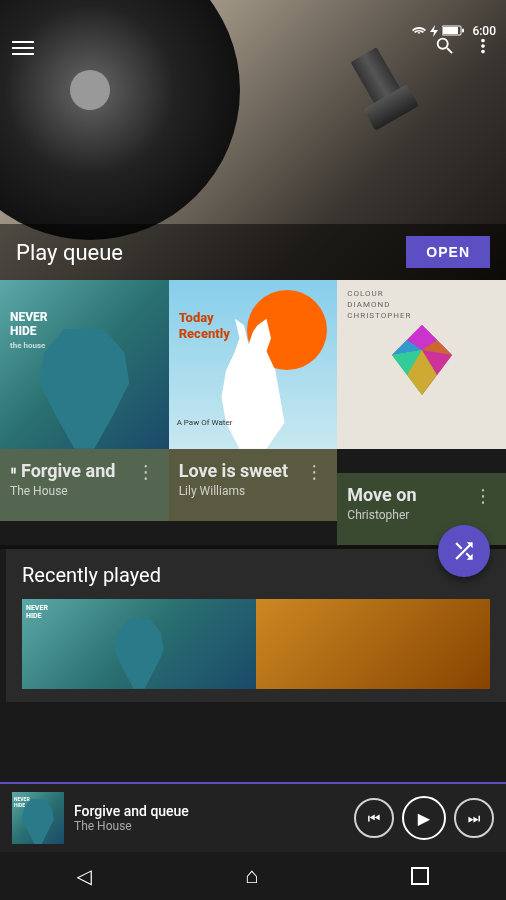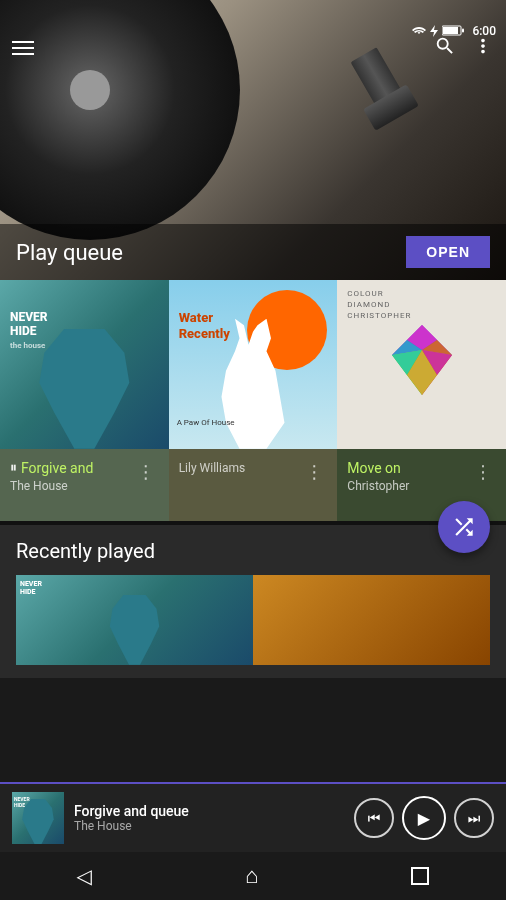--- a/index.html
+++ b/index.html
@@ -258,23 +258,23 @@
       padding: 10px 10px 10px 10px;
       display: flex;
       align-items: flex-start;
       justify-content: space-between;
       min-height: 72px;
     }
     .track-info {
       flex: 1;
     }
     .track-name {
-      color: #bef264;
-      font-size: 14px;
-      font-weight: 400;
+      color: #e5e5e5;
+      font-size: 18px;
+      font-weight: 700;
       line-height: 1.3;
     }
     .track-artist {
       color: rgba(255,255,255,0.7);
       font-size: 12px;
       margin-top: 2px;
     }
     .track-more {
       color: rgba(255,255,255,0.7);
       font-size: 18px;
@@ -295,20 +295,21 @@
     .section-divider {
       height: 4px;
       background: #111;
     }
 
     
     .recently-played-section {
       background: #2a2a2a;
       padding: 14px 16px 13px;
       position: relative;
+      margin-left: 6px;
     }
     .recently-played-title {
       color: white;
       font-size: 20px;
       font-weight: 400;
       margin-bottom: 12px;
     }
     .shuffle-fab {
       position: absolute;
       right: 16px;
@@ -539,29 +540,30 @@
       </div>
       <div class="track-more">⋮</div>
     </div>
   </div>
 
   <div class="grid-col">
     <div class="album-art album-art-2">
       <div class="sun-circle"></div>
       <div class="rabbit-shape"></div>
       <div class="lily-text">
-        <div style="font-size:13px;font-weight:800;color:#cc4400;">Water</div>
+        <div style="font-size:13px;font-weight:800;color:#cc4400;">Today</div>
         <div style="font-size:13px;font-weight:800;color:#cc4400;">Recently</div>
       </div>
       <div class="paw-text">
-        <div style="font-size:8px;color:#333;">A Paw Of House</div>
+        <div style="font-size:8px;color:#333;">A Paw Of Water</div>
       </div>
     </div>
     <div class="track-bar" style="background:#5a5a40;">
       <div class="track-info">
+        <div class="track-name">Love is sweet</div>
         <div class="track-artist">Lily Williams</div>
       </div>
       <div class="track-more">⋮</div>
     </div>
   </div>
 
   <div class="grid-col">
     <div class="album-art album-art-3">
       <div class="album-label">
         <div style="font-size:8px;color:#666;letter-spacing:1px;">COLOUR</div>
@@ -585,21 +587,21 @@
 
         <polygon points="15,35 30,55 45,75" fill="#66cc33"></polygon>
 
         <polygon points="75,35 60,55 45,75" fill="#3366cc"></polygon>
 
         <polygon points="15,35 30,55 45,30" fill="#33cc99"></polygon>
         <polygon points="75,35 60,55 45,30" fill="#cc3399"></polygon>
         <polygon points="30,55 45,75 60,55 45,30" fill="#ccaa33"></polygon>
       </svg>
     </div>
-    <div class="track-bar" style="background:#3a4a30;">
+    <div class="track-bar" style="background:#3a4a30;margin-top:24px;">
       <div class="track-info">
         <div class="track-name">Move on</div>
         <div class="track-artist">Christopher</div>
       </div>
       <div class="track-more">⋮</div>
     </div>
   </div>
 
 </div>
 

